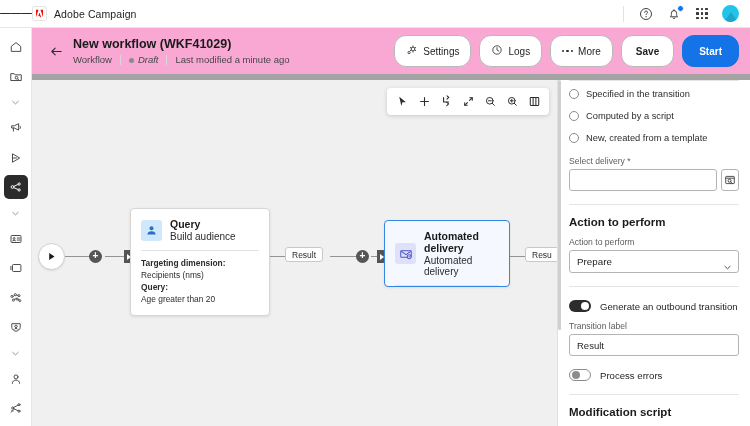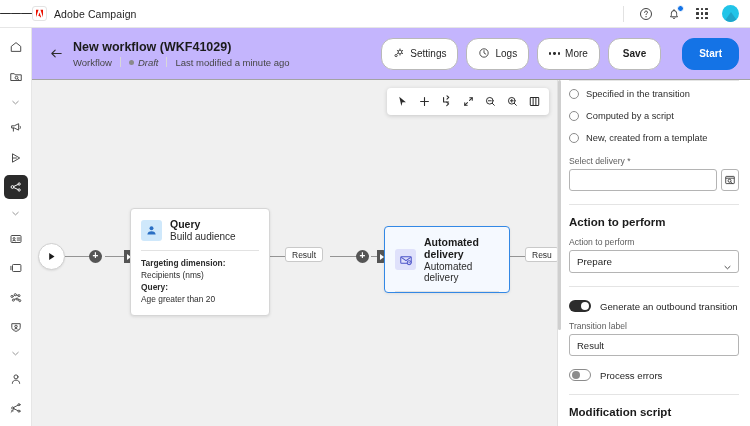--- a/index.html
+++ b/index.html
@@ -58,42 +58,42 @@
     width: 24px; height: 24px; margin-bottom: 5.5px; border-radius: 5px;
     display: flex; align-items: center; justify-content: center; cursor: pointer;
     color: #464646; flex: none;
   }
   .rail-item.active { background: #2b2b2b; color: #fff; }
   .rail-item.chev { height: 17px; margin-bottom: 5px; }
 
   
   .wf-header {
     position: absolute; left: 32px; top: 28px; width: 718px; height: 52px;
-    background: #c4b5fd; border-bottom: 1px solid #a3a3a3;
+    background: #f9a8d4; border-bottom: 6px solid #a3a3a3;
     display: flex; align-items: center; padding: 0 11px 0 13px; z-index: 12;
   }
   .back-btn {
     width: 22px; height: 22px; display: flex; align-items: center;
     justify-content: center; cursor: pointer; color: #2c2c2c; margin-right: 6px;
   }
   .wf-titles { display: flex; flex-direction: column; justify-content: center; gap: 3px; }
   .wf-title { font-size: 12.5px; font-weight: bold; color: #1b1b1b; }
   .wf-meta { display: flex; align-items: center; font-size: 9.5px; color: #464646; }
   .wf-meta .seg { padding: 0 8px; }
   .wf-meta .seg:first-child { padding-left: 0; }
   .wf-meta .divider { width: 1px; height: 10px; background: #d8d8d8; }
   .status-dot { width: 5px; height: 5px; border-radius: 50%; background: #8a8a8a; display: inline-block; margin-right: 4px; vertical-align: middle; }
   .status-txt { font-style: italic; }
   .wf-actions { margin-left: auto; display: flex; align-items: center; gap: 8px; }
   .btn {
     height: 32px; border-radius: 12px; border: 1px solid #b9b9b9;
     background: #fff; color: #1f1f1f; font-size: 10px; font-family: "Liberation Sans", sans-serif;
     display: inline-flex; align-items: center; gap: 5px; padding: 0 11px; cursor: pointer;
   }
-  .btn.primary { background: #1473e6; border-color: #1473e6; color: #fff; font-weight: bold; padding: 0 16px; margin-left: 13px; }
+  .btn.primary { background: #1473e6; border-color: #1473e6; color: #fff; font-weight: bold; padding: 0 16px; }
   .btn.plain { padding: 0 14px; font-weight: bold; }
   .btn svg { flex: none; }
   .dots3 { display: flex; gap: 2px; align-items: center; }
   .dots3 i { width: 2.3px; height: 2.3px; border-radius: 50%; background: #2c2c2c; display: block; }
 
   
   .canvas {
     position: absolute; left: 32px; top: 80px; width: 525px; height: 346px;
     background: #f0f0f0; overflow: hidden;
   }
@@ -506,21 +506,21 @@
           <div>Age greater than 20</div>
         </div>
       </div>
 
       <div class="wire-label" style="left:253px;">Result</div>
       <div class="plus-node" style="left:324px;">
           <span>+</span>
         </div>
       <div class="arrow-node" style="left:345px;"></div>
 
-      <div class="node selected" style="left:352px; top:146px; width:126px;">
+      <div class="node selected" style="left:352px; top:140px; width:126px;">
         <div class="node-head">
           <div class="node-icon delivery">
             <svg width="14" height="14" viewBox="0 0 16 16" fill="none" stroke="#4b53c8" stroke-width="1.15" stroke-linejoin="round">
               <rect x="2" y="4.2" width="12" height="7.6" rx=".8"></rect>
               <path d="m2.6 4.9 5.4 3.9 5.4-3.9"></path>
               <circle cx="11.6" cy="11.1" r="2.2" fill="#dfe1fb"></circle>
               <circle cx="11.6" cy="11.1" r=".7" fill="#4b53c8" stroke="none"></circle>
             </svg>
           </div>
           <div class="node-titles">

